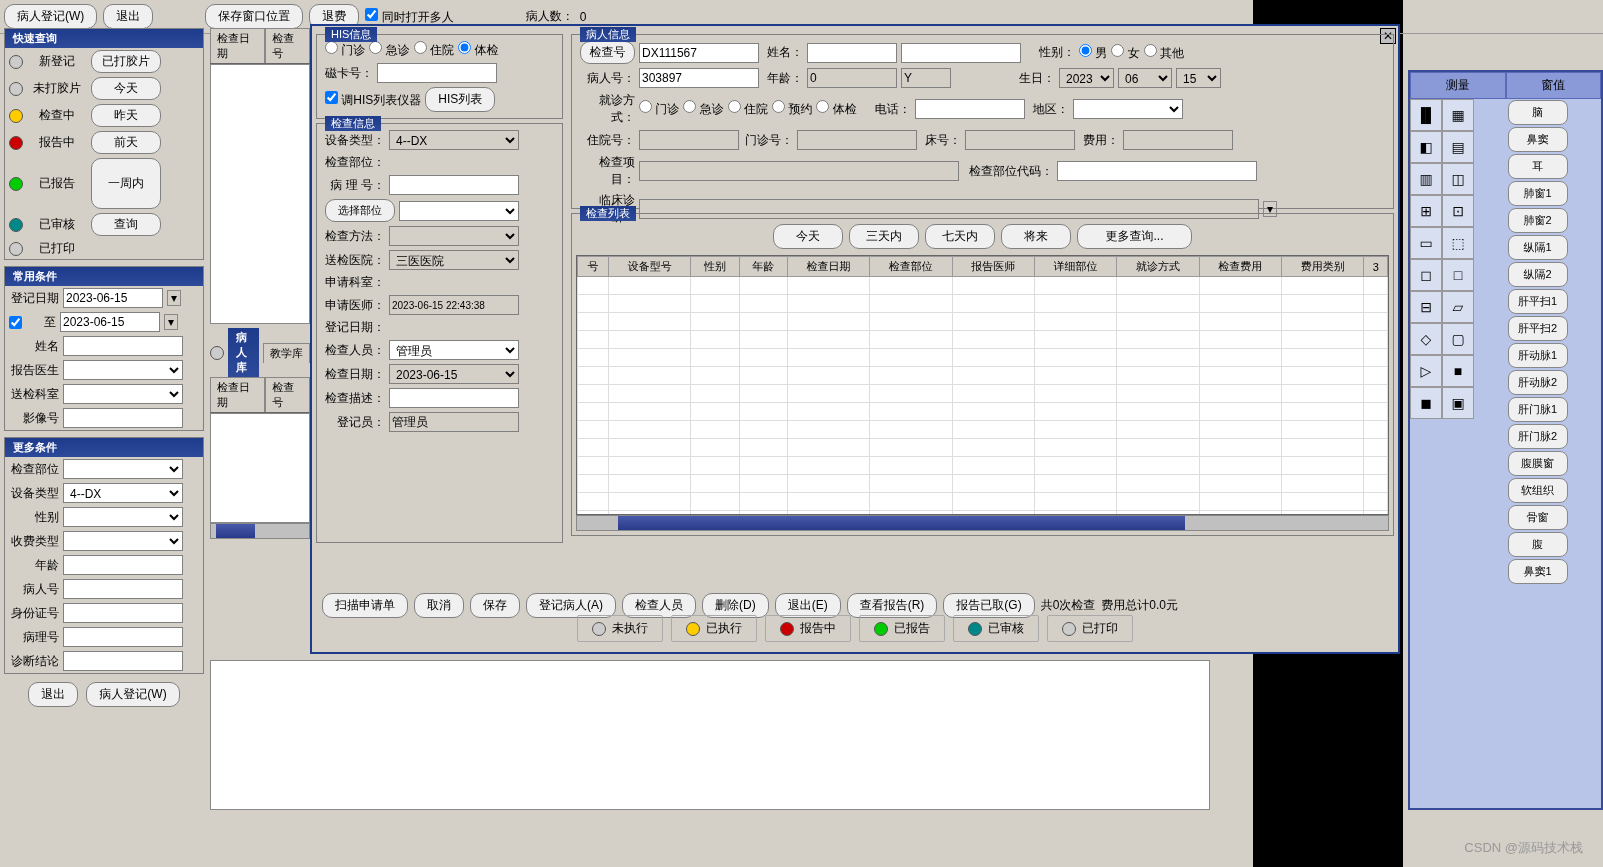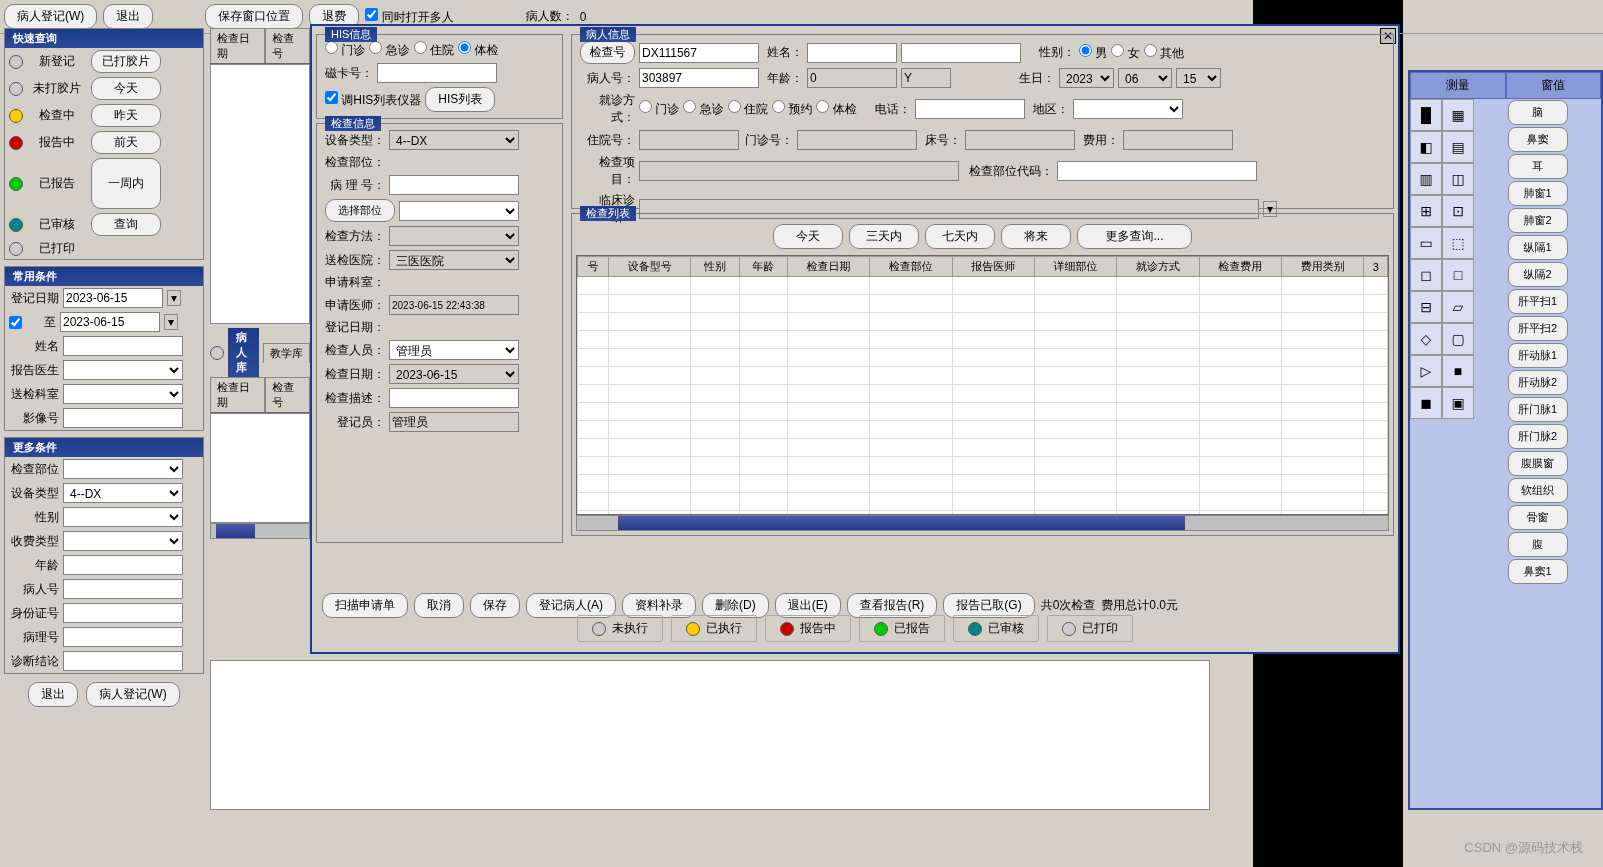--- a/index.html
+++ b/index.html
@@ -566,21 +566,21 @@
           </div>
       </div>
     </div>
   </div>
 
   <div class="btn-row" style="position:absolute;bottom:28px;left:4px;right:4px">
     <button class="btn">扫描申请单</button>
     <button class="btn">取消</button>
     <button class="btn">保存</button>
     <button class="btn" style="width:90px">登记病人(A)</button>
-    <button class="btn">资料补录</button>
+    <button class="btn">检查人员</button>
     <button class="btn">删除(D)</button>
     <button class="btn">退出(E)</button>
     <button class="btn">查看报告(R)</button>
     <button class="btn">报告已取(G)</button>
     <span>共0次检查</span>
     <span>费用总计0.0元</span>
   </div>
   <div class="status-row" style="position:absolute;bottom:4px;left:4px;right:4px">
     <div class="status-item">
         <span class="status-dot" style="background:#ccc"></span>

